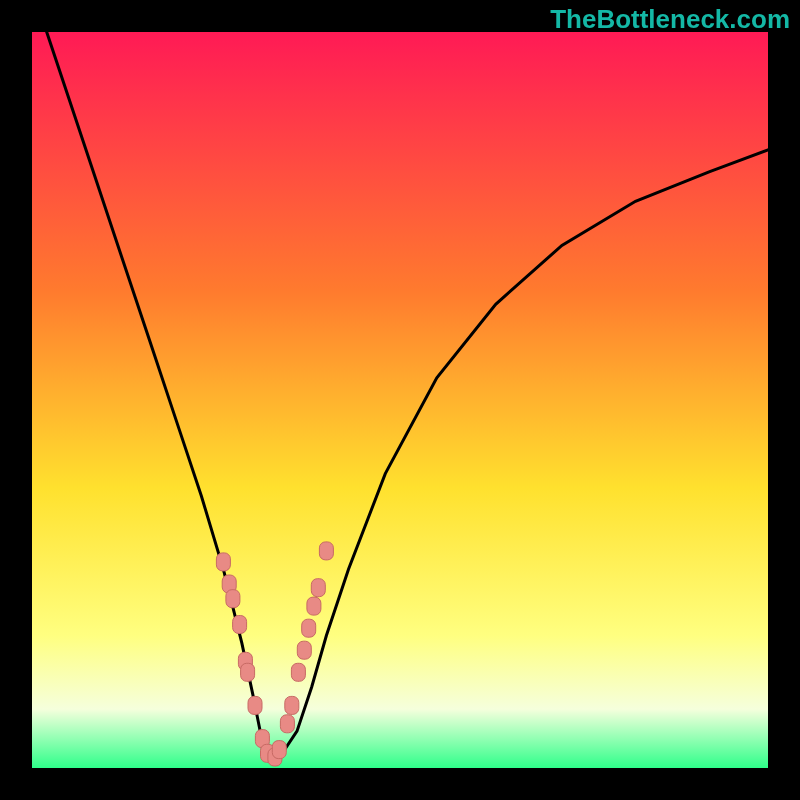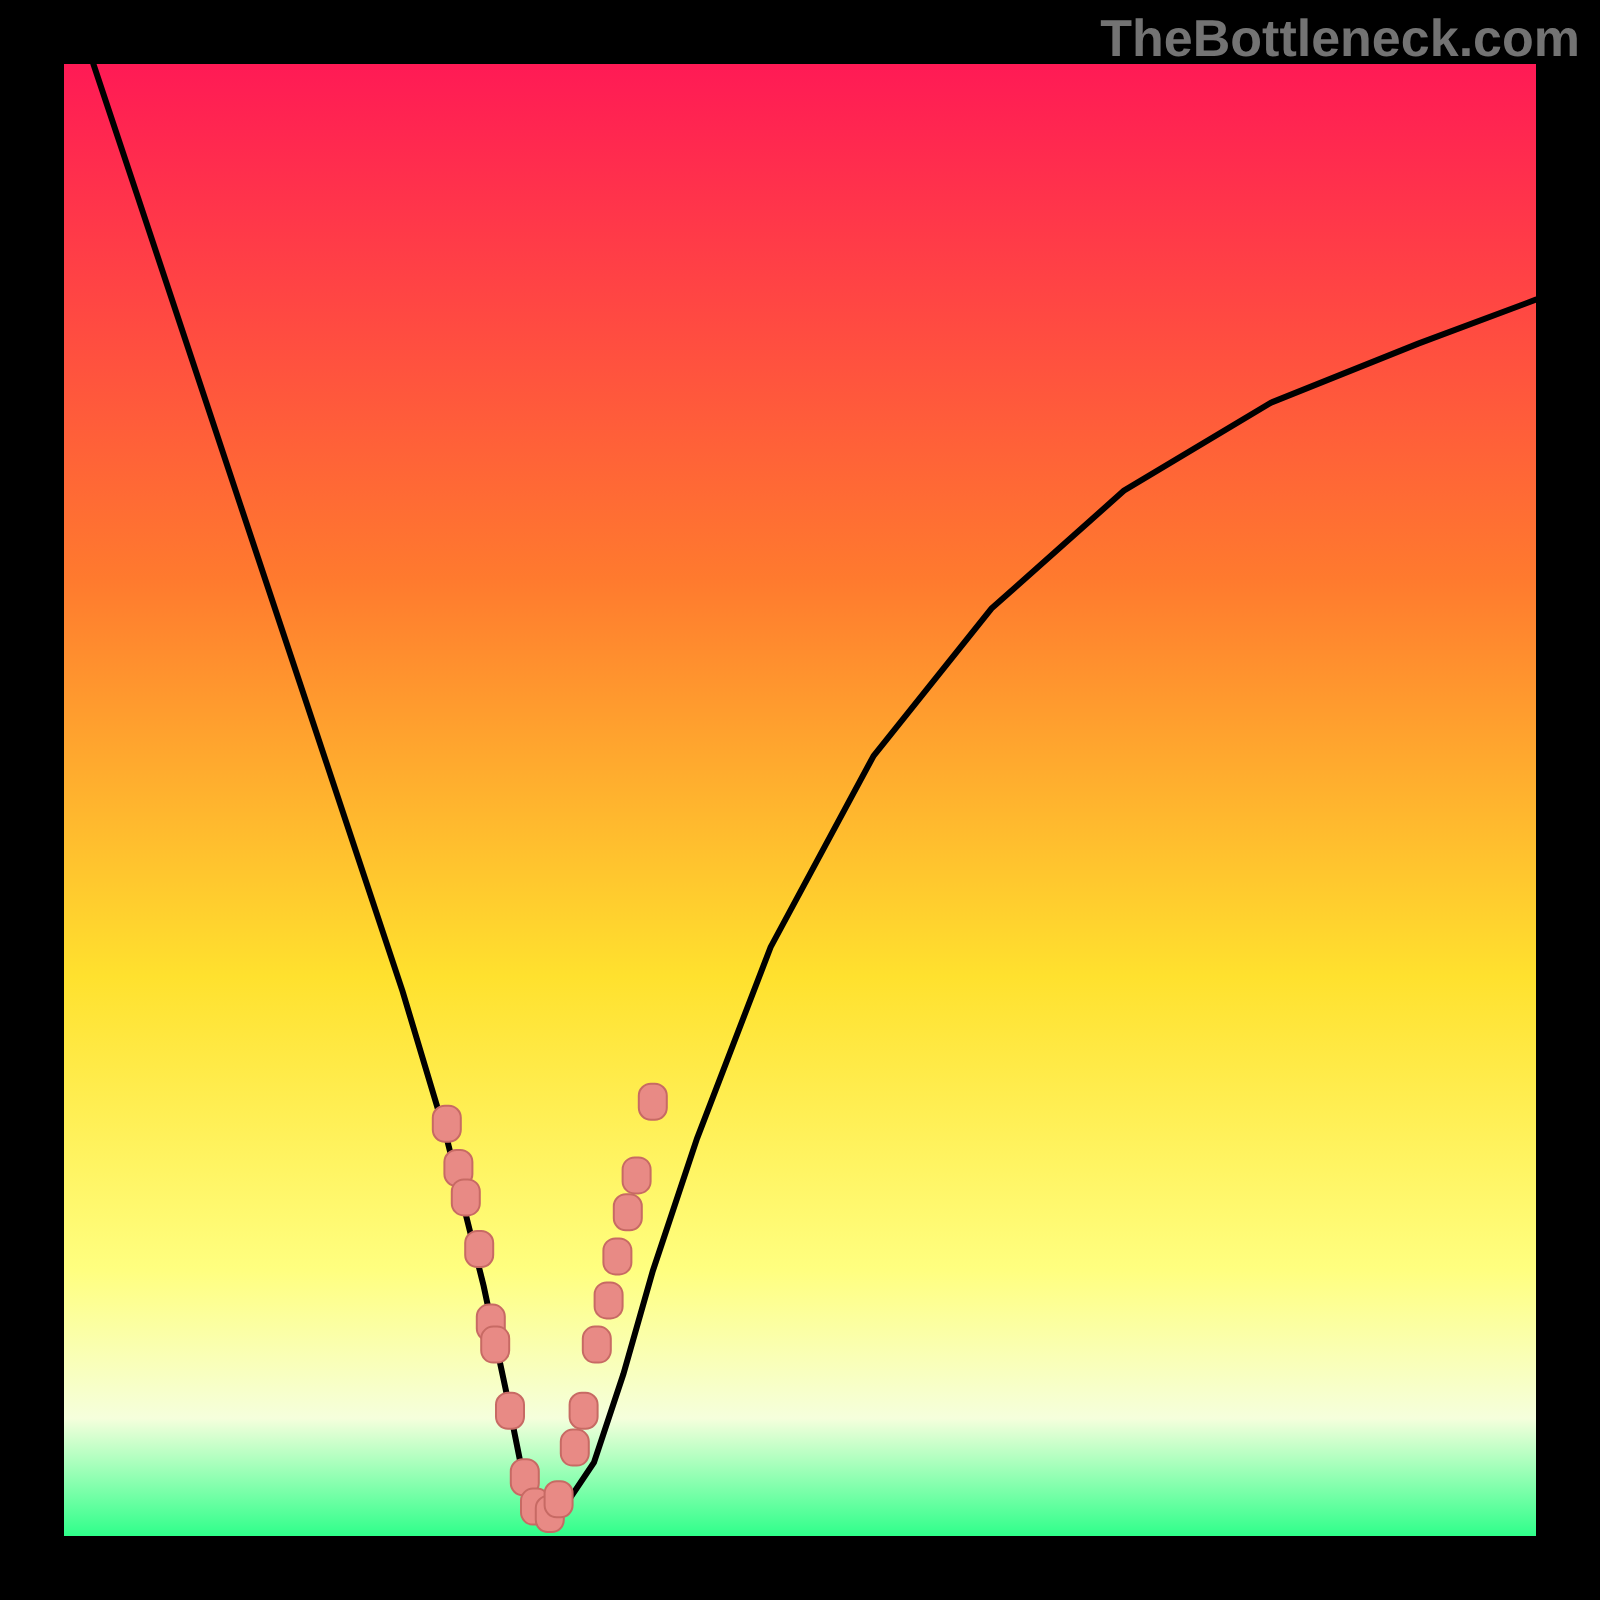--- a/index.html
+++ b/index.html
@@ -1,18 +1,18 @@
 <!DOCTYPE html>
 <html><head>
 <meta charset="utf-8">
 <style>
   html, body { margin: 0; padding: 0; width: 800px; height: 800px; overflow: hidden; background: #000; font-family: Arial, Helvetica, sans-serif; }
   .frame { position: relative; width: 800px; height: 800px; background: #000; }
   .plot { position: absolute; left: 32px; top: 32px; width: 736px; height: 736px; }
-  .watermark { position: absolute; top: 4px; right: 10px; font-size: 26px; font-weight: bold; color: #737373; letter-spacing: 0px; margin-left: 23px; }
+  .watermark { position: absolute; top: 4px; right: 10px; font-size: 26px; font-weight: bold; color: #14b8a6; letter-spacing: 0px; margin-left: 23px; }
   svg { display: block; }
 </style>
 </head>
 <body>
 <div class="frame">
 
 <div class="watermark">TheBottleneck.com</div>
 
 <div class="plot">
   <svg id="svg" width="736" height="736" viewBox="0 0 736 736">

